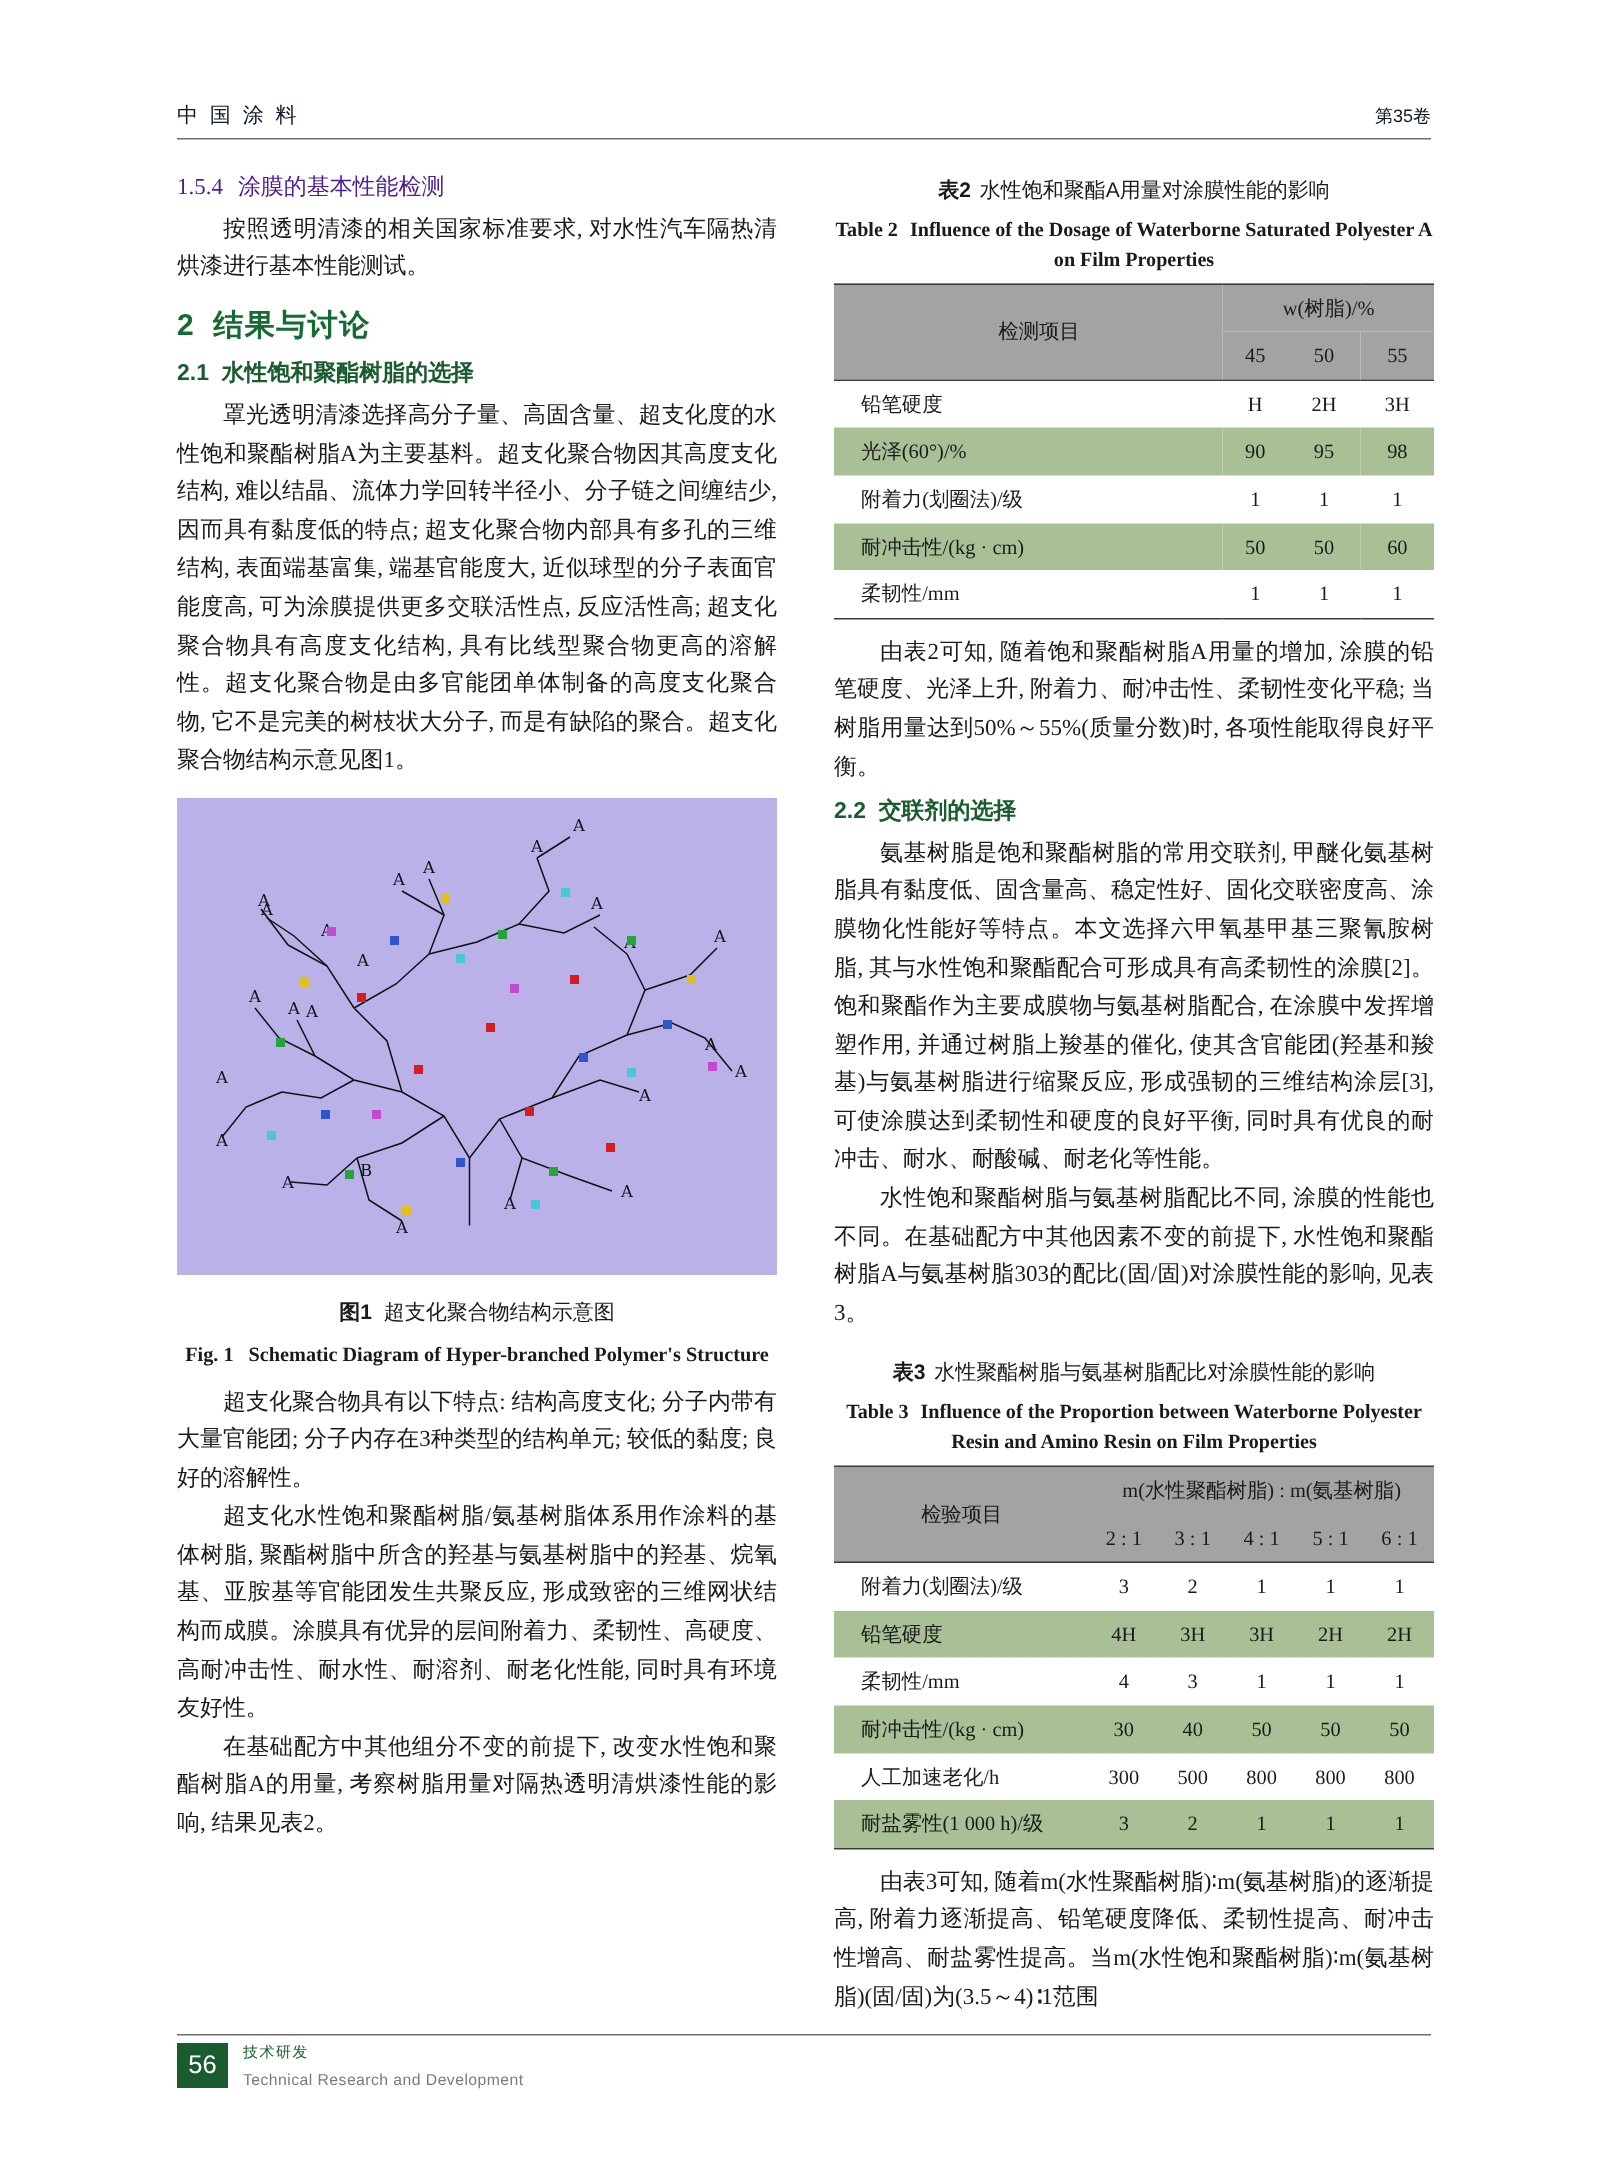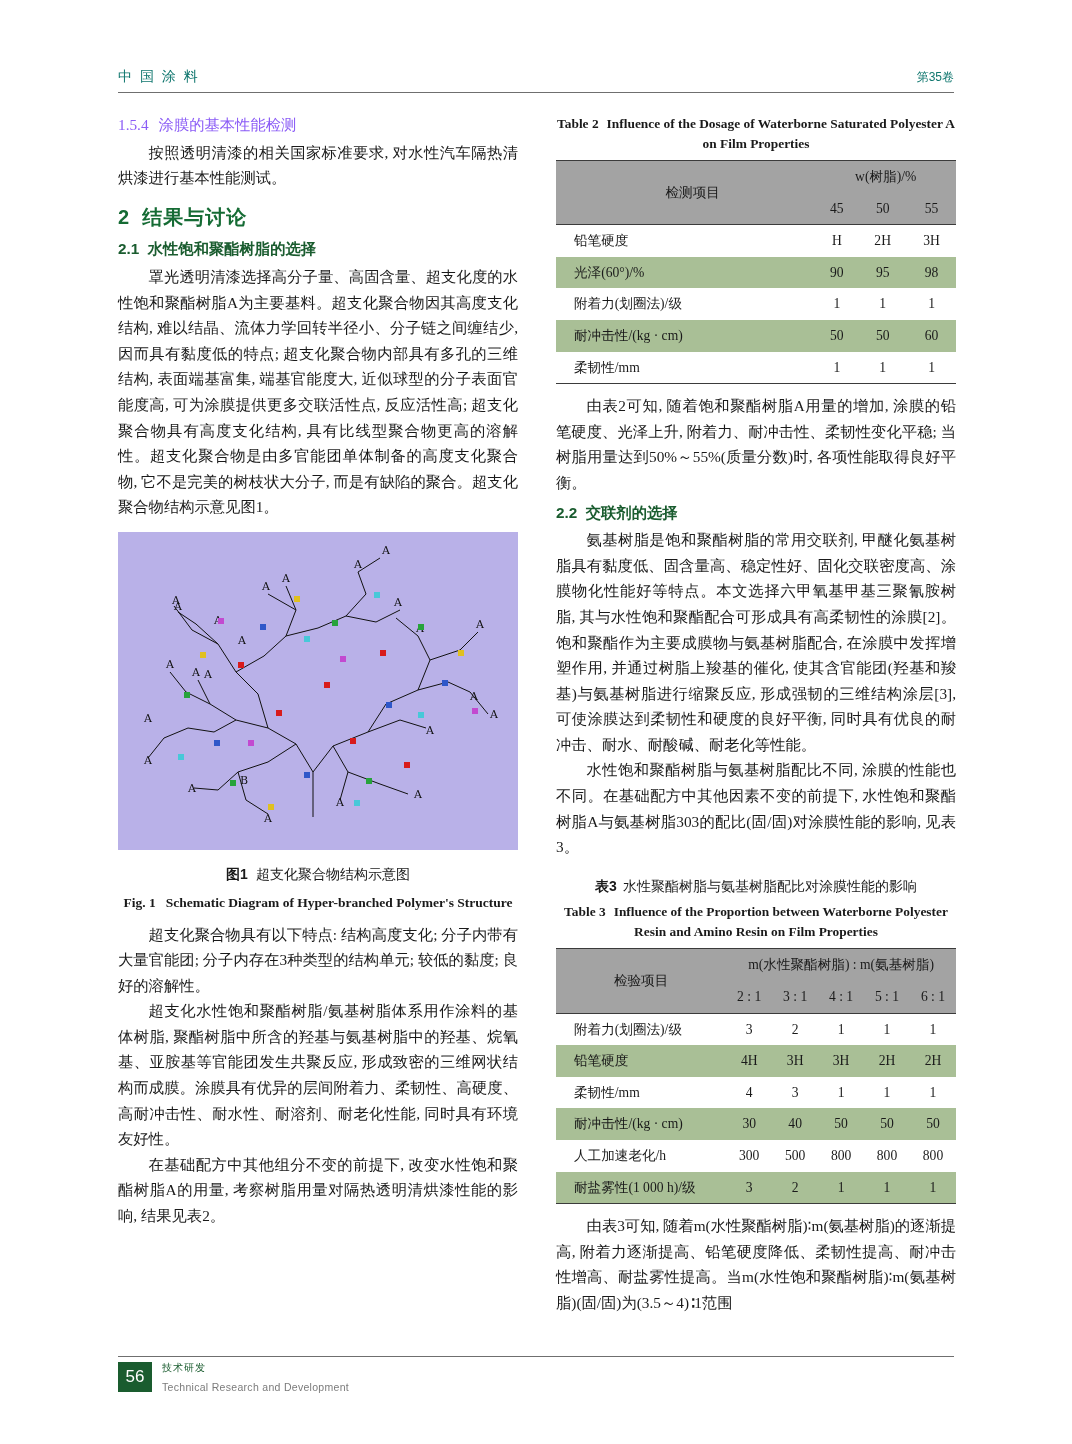--- a/index.html
+++ b/index.html
@@ -12,21 +12,21 @@
     overflow:hidden;
   }
   .page{
     position:absolute;inset:0;
     padding:0;
   }
   
   .header{
     position:absolute;left:118px;top:68px;width:836px;
     display:flex;justify-content:space-between;align-items:flex-end;
-    font-size:14px;color:#0f766e;
+    font-size:14px;color:#0f172a;
   }
   .header .left{letter-spacing:2px;font-family:"Liberation Sans",sans-serif;font-size:14px;}
   .header .right{font-family:"Liberation Sans",sans-serif;font-size:12px;}
   .header-rule{
     position:absolute;left:118px;top:92px;width:836px;height:1px;background:#6f6f6f;
   }
   
   .col{
     position:absolute;top:112px;width:400px;
     font-size:15.3px;line-height:25.6px;
@@ -47,21 +47,21 @@
     font-size:20px;
     color:#156b34;
     font-weight:bold;
     margin:14px 0 6px 0;
     letter-spacing:1px;
   }
   .sec-h .num{margin-right:12px;}
   .minor-h{
     font-size:15.3px;
     margin:0 0 2px 0;
-    color:#8b5cf6;
+    color:#4c1d95;
   }
   .minor-h .num{margin-right:10px;}
   .gap{height:9px;}
   
   .figure{
     margin:12px 0 0 0;
     width:400px;
   }
   .fig-box{
     width:400px;height:318px;
@@ -264,20 +264,23 @@
 
     <div class="gap"></div>
     <p>超支化聚合物具有以下特点: 结构高度支化; 分子内带有大量官能团; 分子内存在3种类型的结构单元; 较低的黏度; 良好的溶解性。</p>
     <p>超支化水性饱和聚酯树脂/氨基树脂体系用作涂料的基体树脂, 聚酯树脂中所含的羟基与氨基树脂中的羟基、烷氧基、亚胺基等官能团发生共聚反应, 形成致密的三维网状结构而成膜。涂膜具有优异的层间附着力、柔韧性、高硬度、高耐冲击性、耐水性、耐溶剂、耐老化性能, 同时具有环境友好性。</p>
     <p>在基础配方中其他组分不变的前提下, 改变水性饱和聚酯树脂A的用量, 考察树脂用量对隔热透明清烘漆性能的影响, 结果见表2。</p>
   </div>
 
   <div class="col right">
 
     <div class="tbl-wrap">
+      <div class="tbl-cap-cn">
+        <b>表2</b><span>水性饱和聚酯A用量对涂膜性能的影响</span>
+      </div>
       <div class="tbl-cap-en">
         <span class="lbl">Table 2</span><span>Influence of the Dosage of Waterborne Saturated Polyester A on Film Properties</span>
       </div>
       <table>
         <tbody>
             <tr class="hdr-row">
           <td class="t-top firstcol" rowspan="2" style="vertical-align:middle;text-align:center;">检测项目</td>
           <td class="t-top" colspan="3">w(树脂)/%</td>
         </tr>
         <tr class="hdr-row t-mid">

